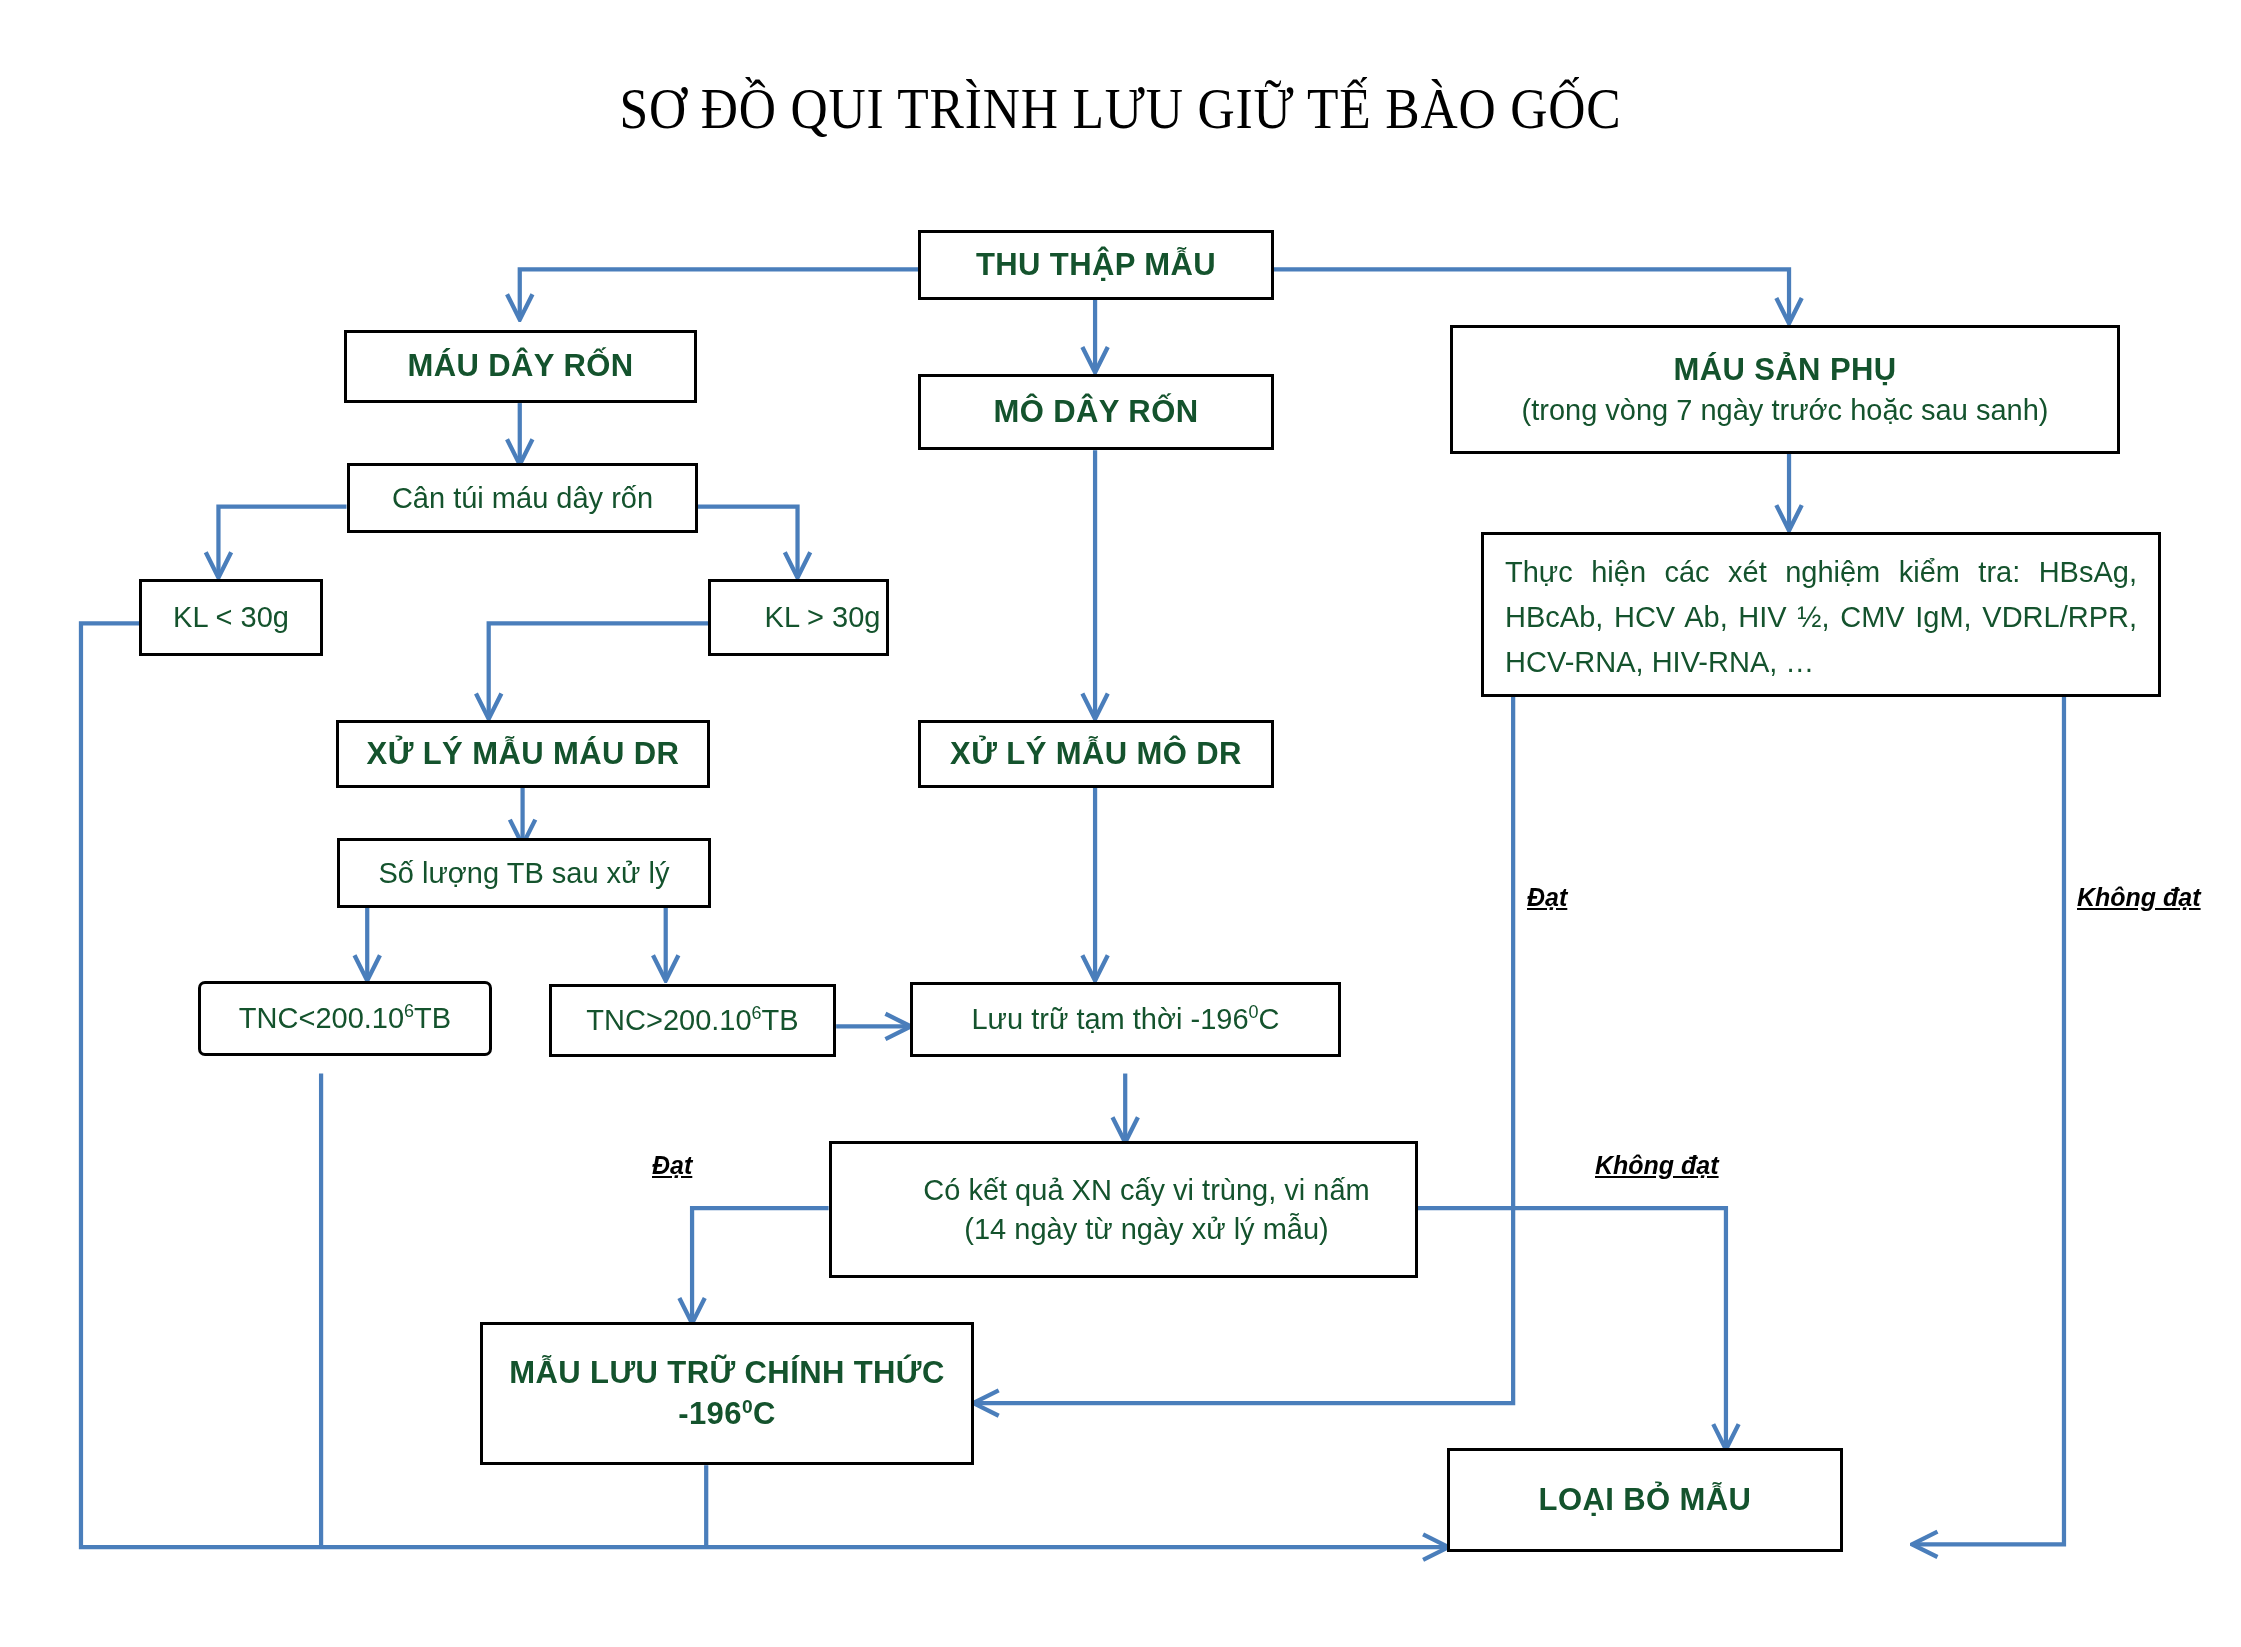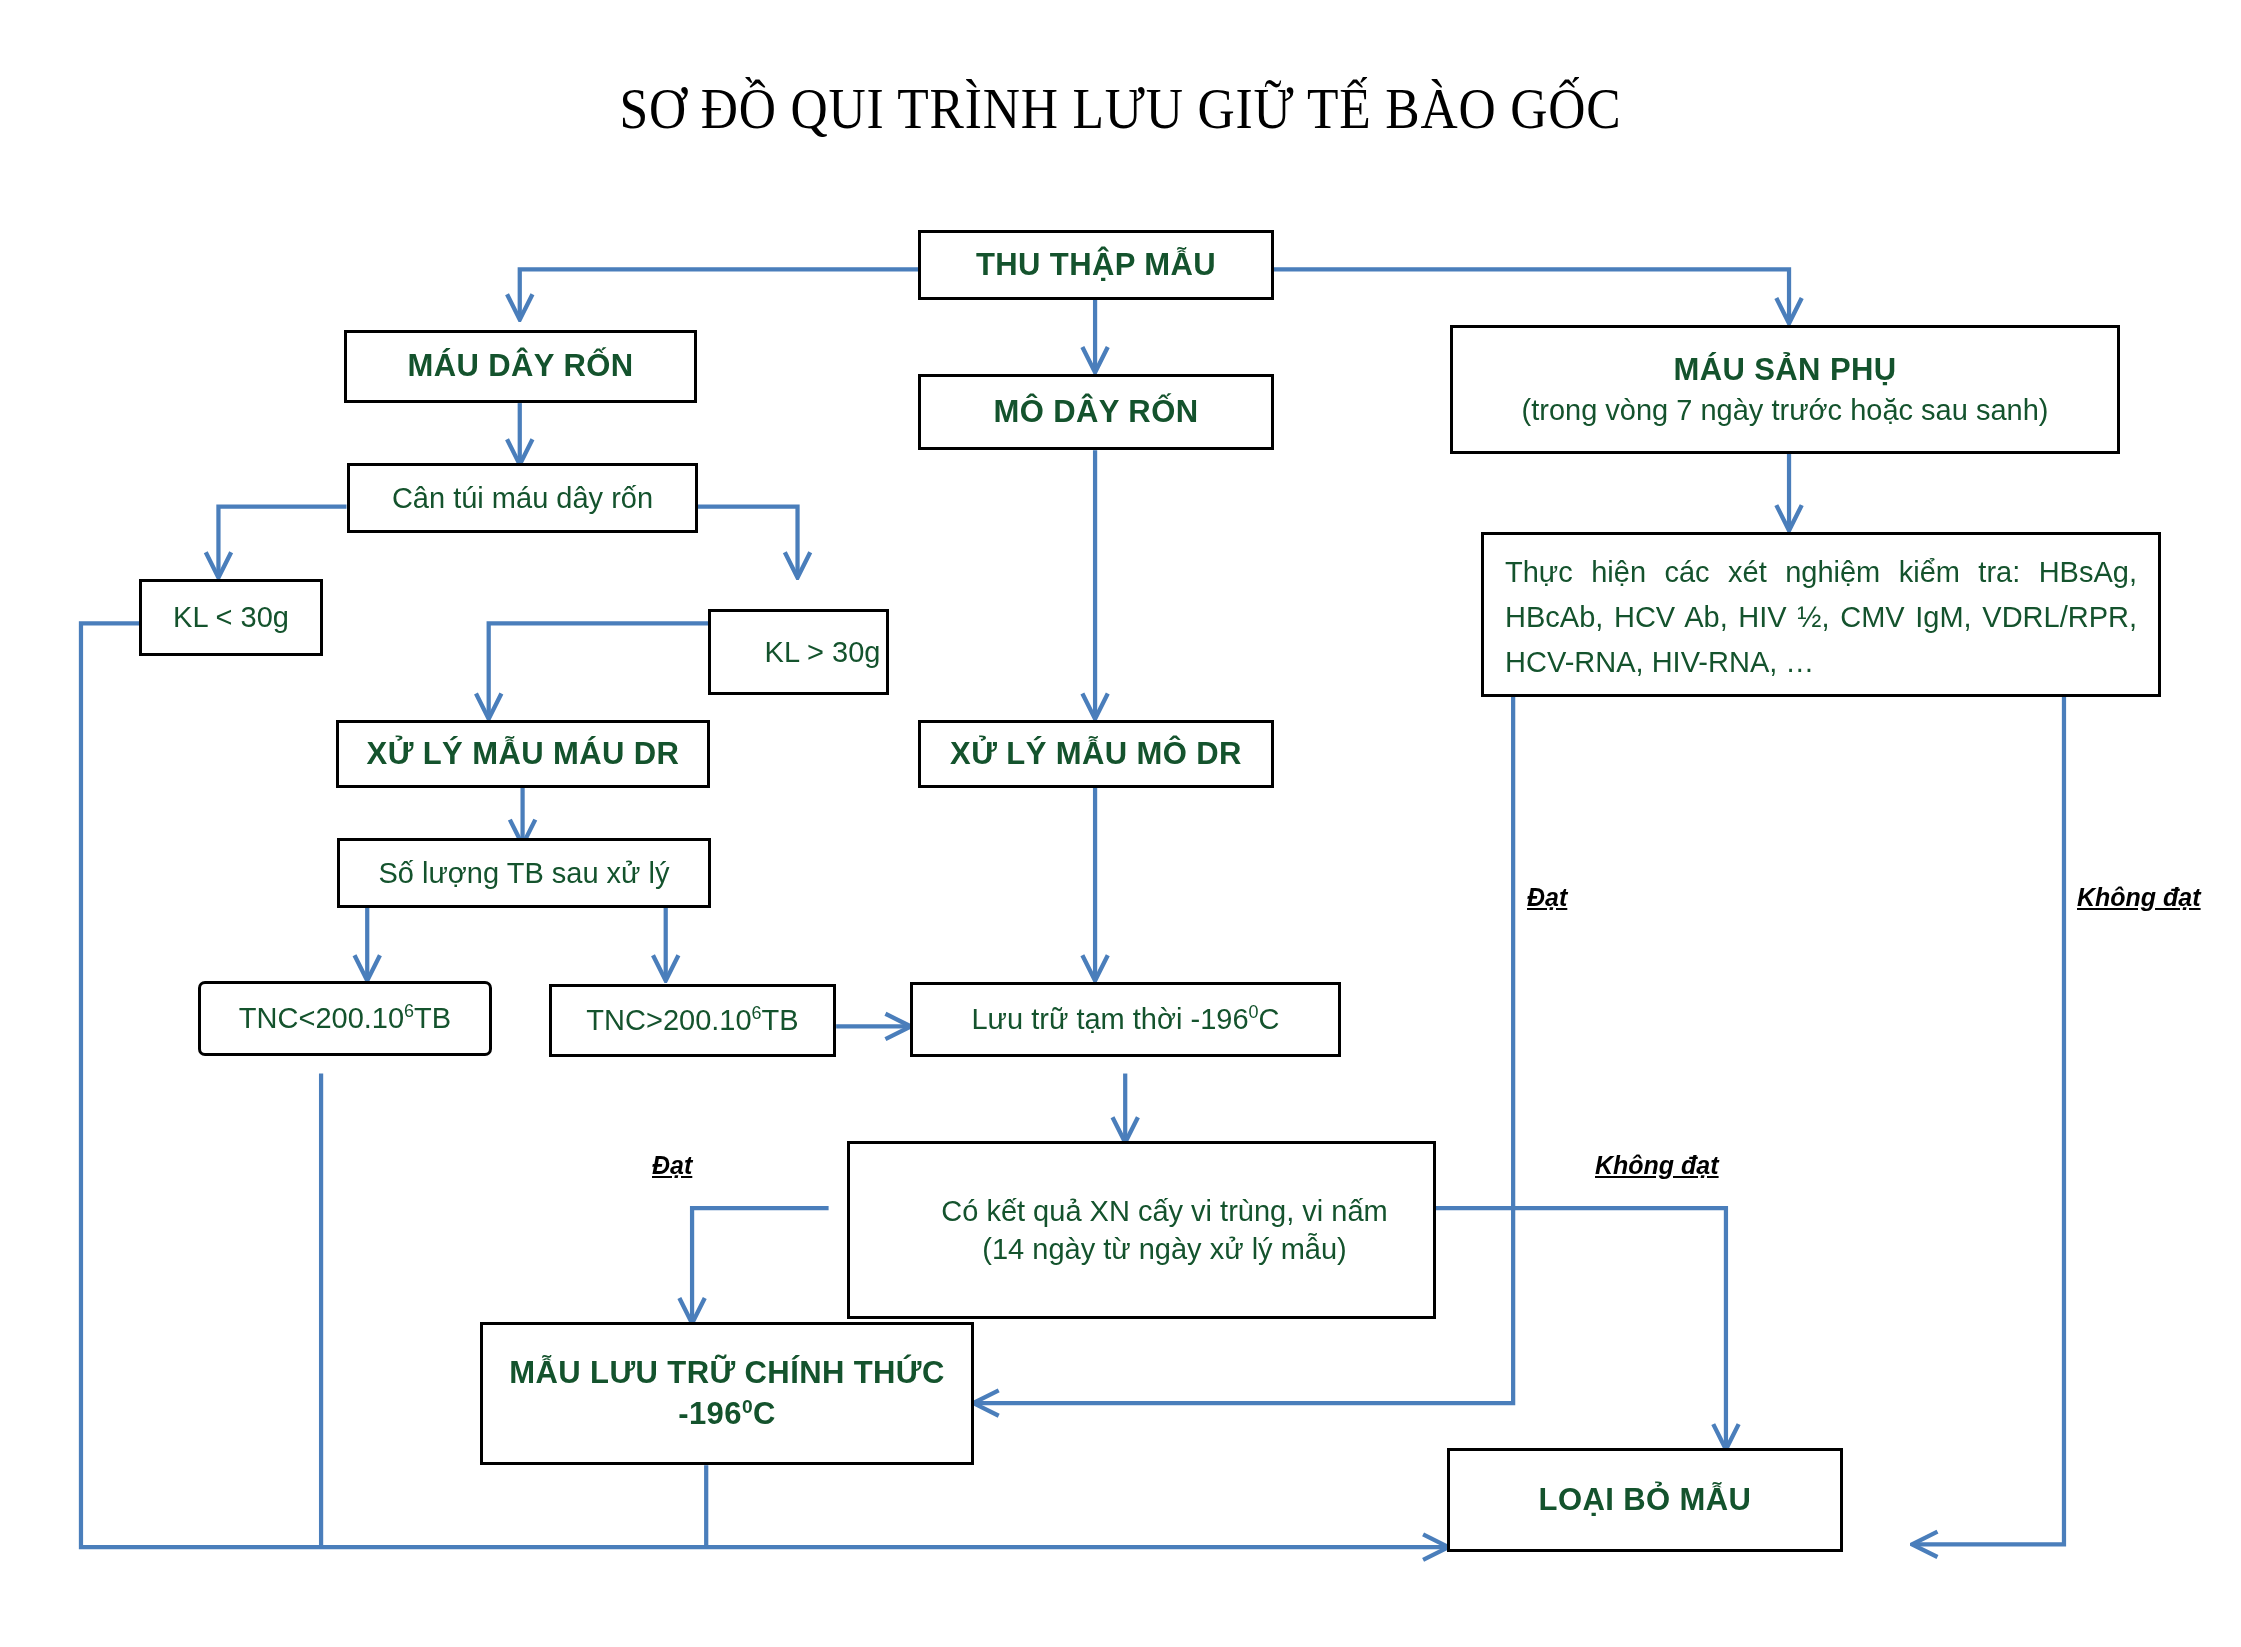--- a/index.html
+++ b/index.html
@@ -168,21 +168,21 @@
   </div>
 
   <div class="node n-text" style="left:347px; top:463px; width:351px; height:70px;">
     <span class="ln">Cân túi máu dây rốn</span>
   </div>
 
   <div class="node n-text" style="left:139px; top:579px; width:184px; height:77px;">
     <span class="ln">KL &lt; 30g</span>
   </div>
 
-  <div class="node n-text" style="left:708px; top:609px; width:181px; height:86px;padding-left:48px;">
+  <div class="node n-text" style="left:708px; top:579px; width:181px; height:77px;padding-left:48px;">
     <span class="ln">KL &gt; 30g</span>
   </div>
 
   <div class="node n-title" style="left:336px; top:720px; width:374px; height:68px;">
     <span class="ln">XỬ LÝ MẪU MÁU DR</span>
   </div>
 
   <div class="node n-text" style="left:337px; top:838px; width:374px; height:70px;">
     <span class="ln">Số lượng TB sau xử lý</span>
   </div>
@@ -200,21 +200,21 @@
   </div>
 
   <div class="node n-title" style="left:918px; top:720px; width:356px; height:68px;">
     <span class="ln">XỬ LÝ MẪU MÔ DR</span>
   </div>
 
   <div class="node n-text" style="left:910px; top:982px; width:431px; height:75px;">
     <span class="ln"><span>Lưu trữ tạm thời -196</span><sup>0</sup><span>C</span></span>
   </div>
 
-  <div class="node n-text" style="left:847px; top:1141px; width:589px; height:178px;padding-left:46px;">
+  <div class="node n-text" style="left:829px; top:1141px; width:589px; height:137px;padding-left:46px;">
     <span class="ln">Có kết quả  XN cấy vi trùng, vi nấm</span>
     <span class="ln">(14 ngày từ ngày xử lý mẫu)</span>
   </div>
 
   <div class="node n-text" style="left:1450px; top:325px; width:670px; height:129px;">
     <span class="ln bold n-title">MÁU SẢN PHỤ</span>
     <span class="ln">(trong vòng 7 ngày trước hoặc sau sanh)</span>
   </div>
 
   <div class="node n-text-wide" style="left:1441px; top:532px; width:680px; height:165px;margin-left:40px;">

